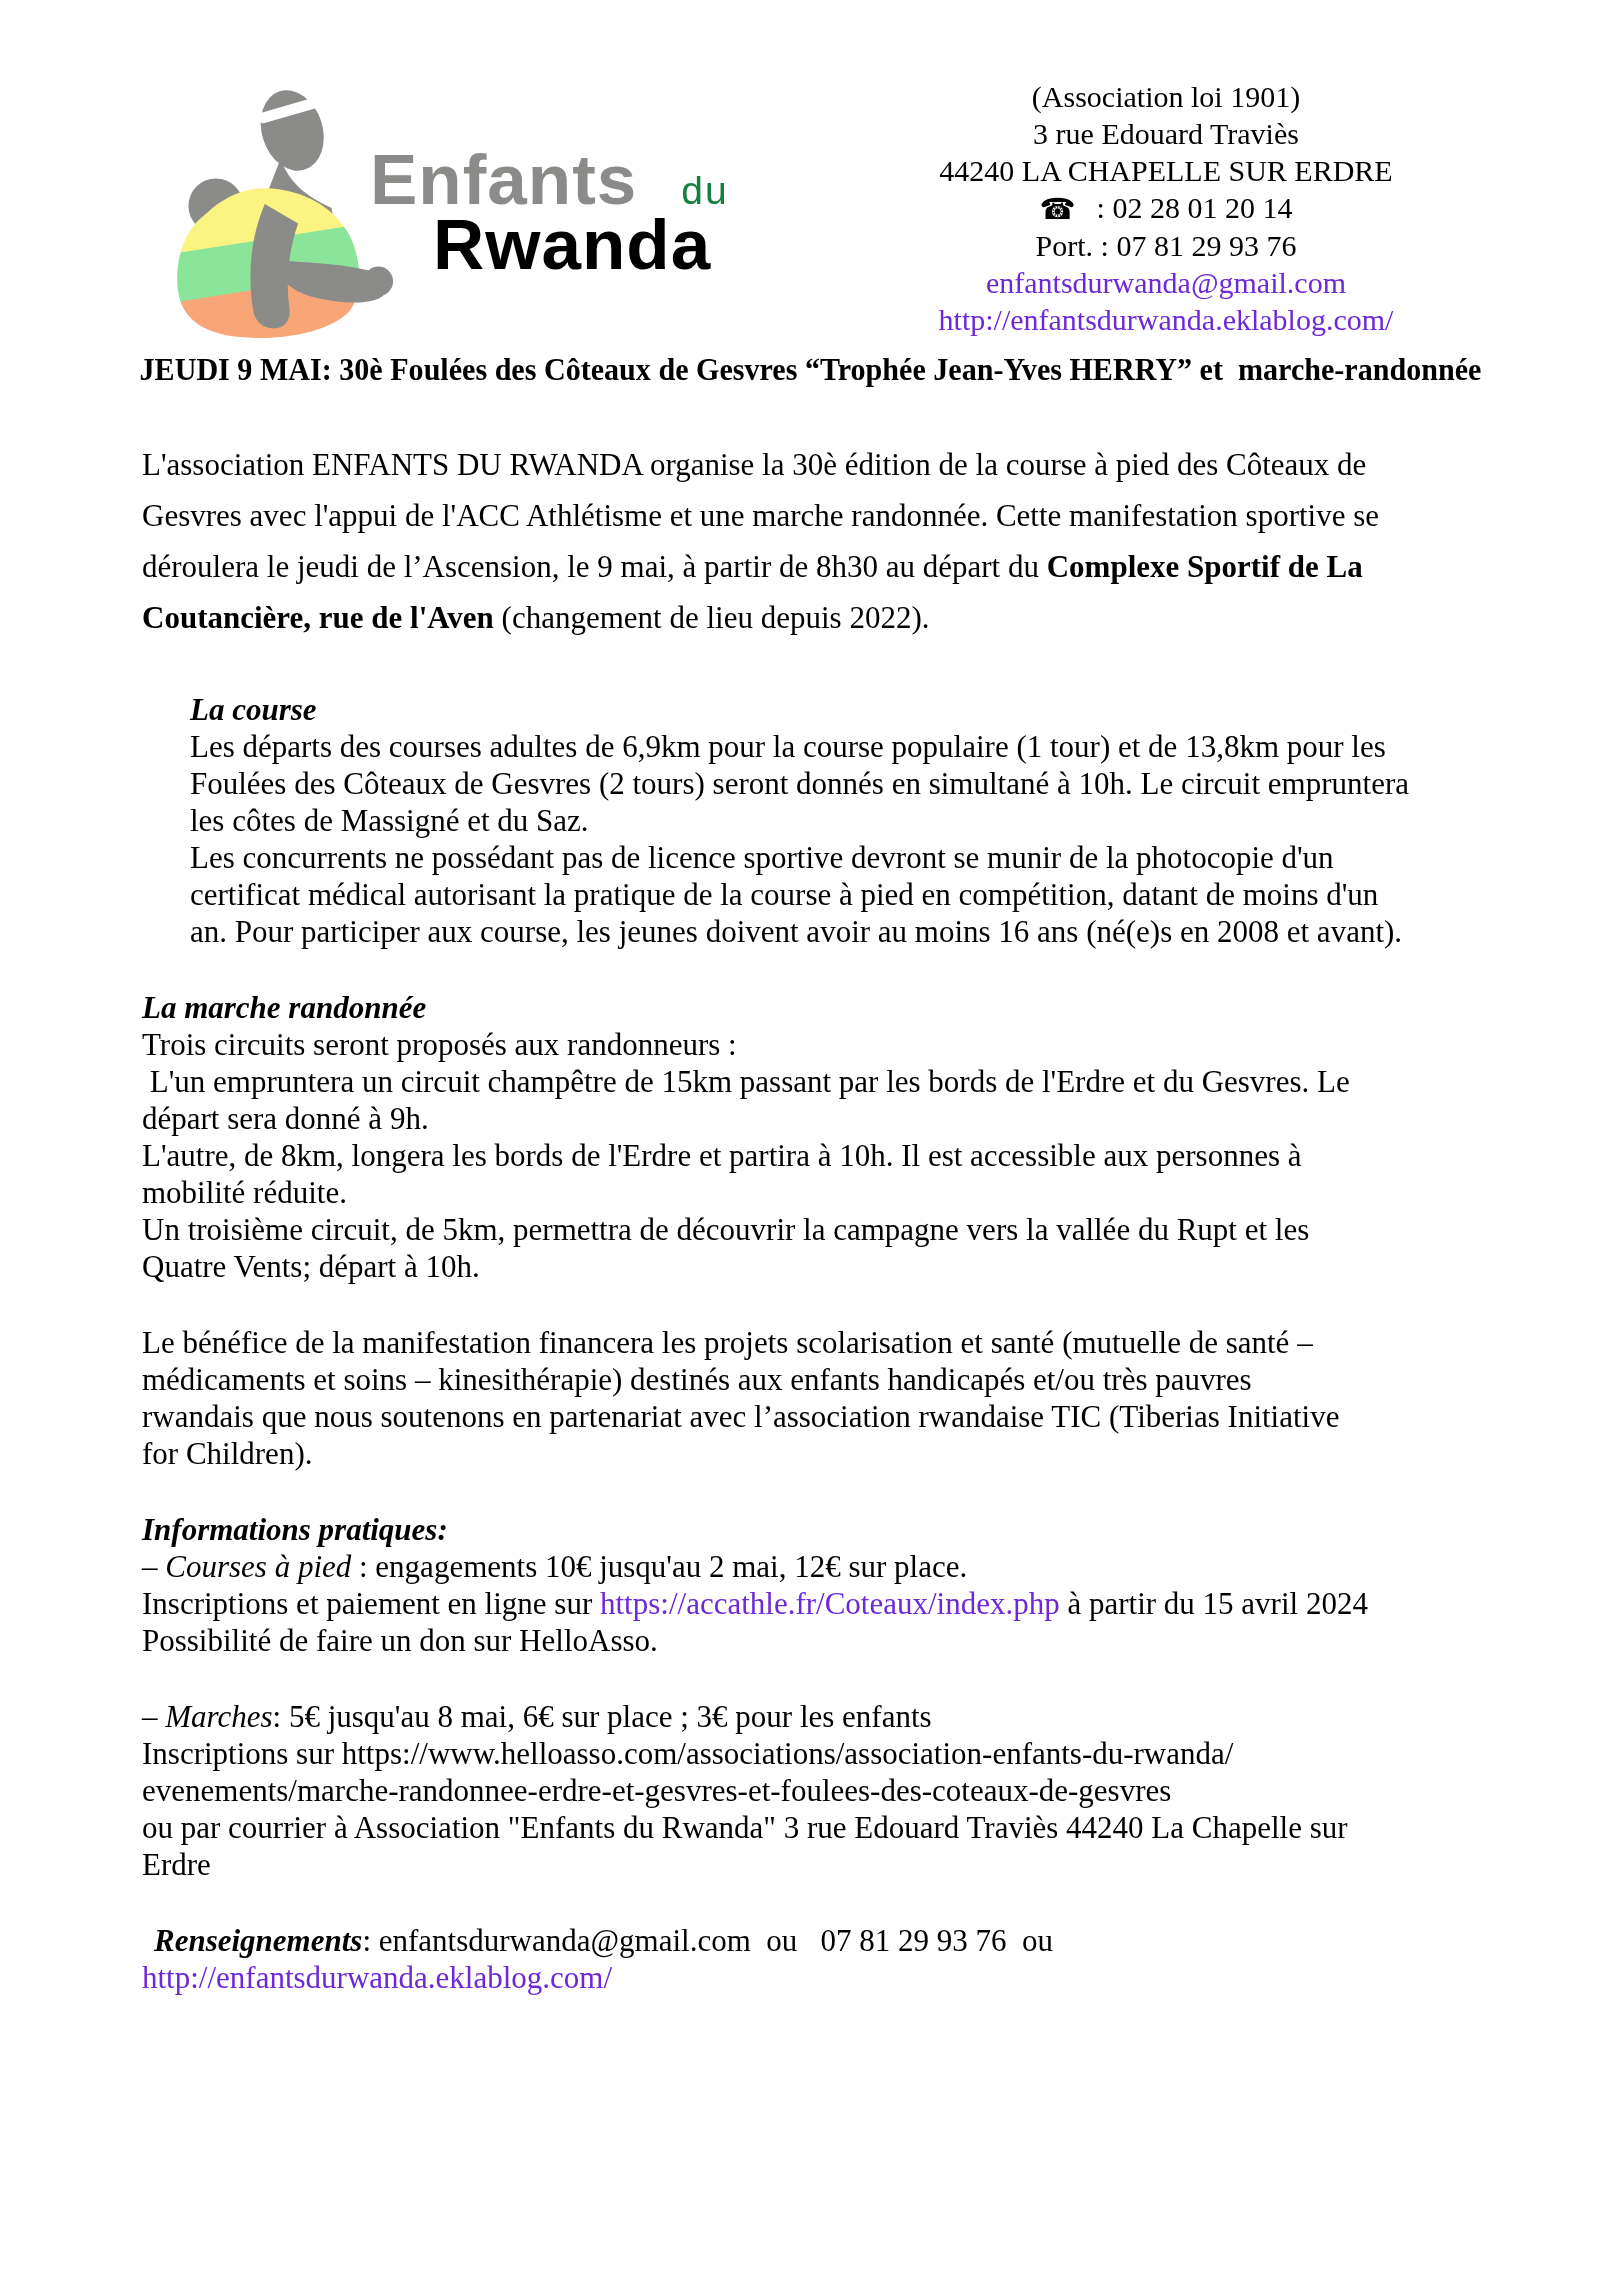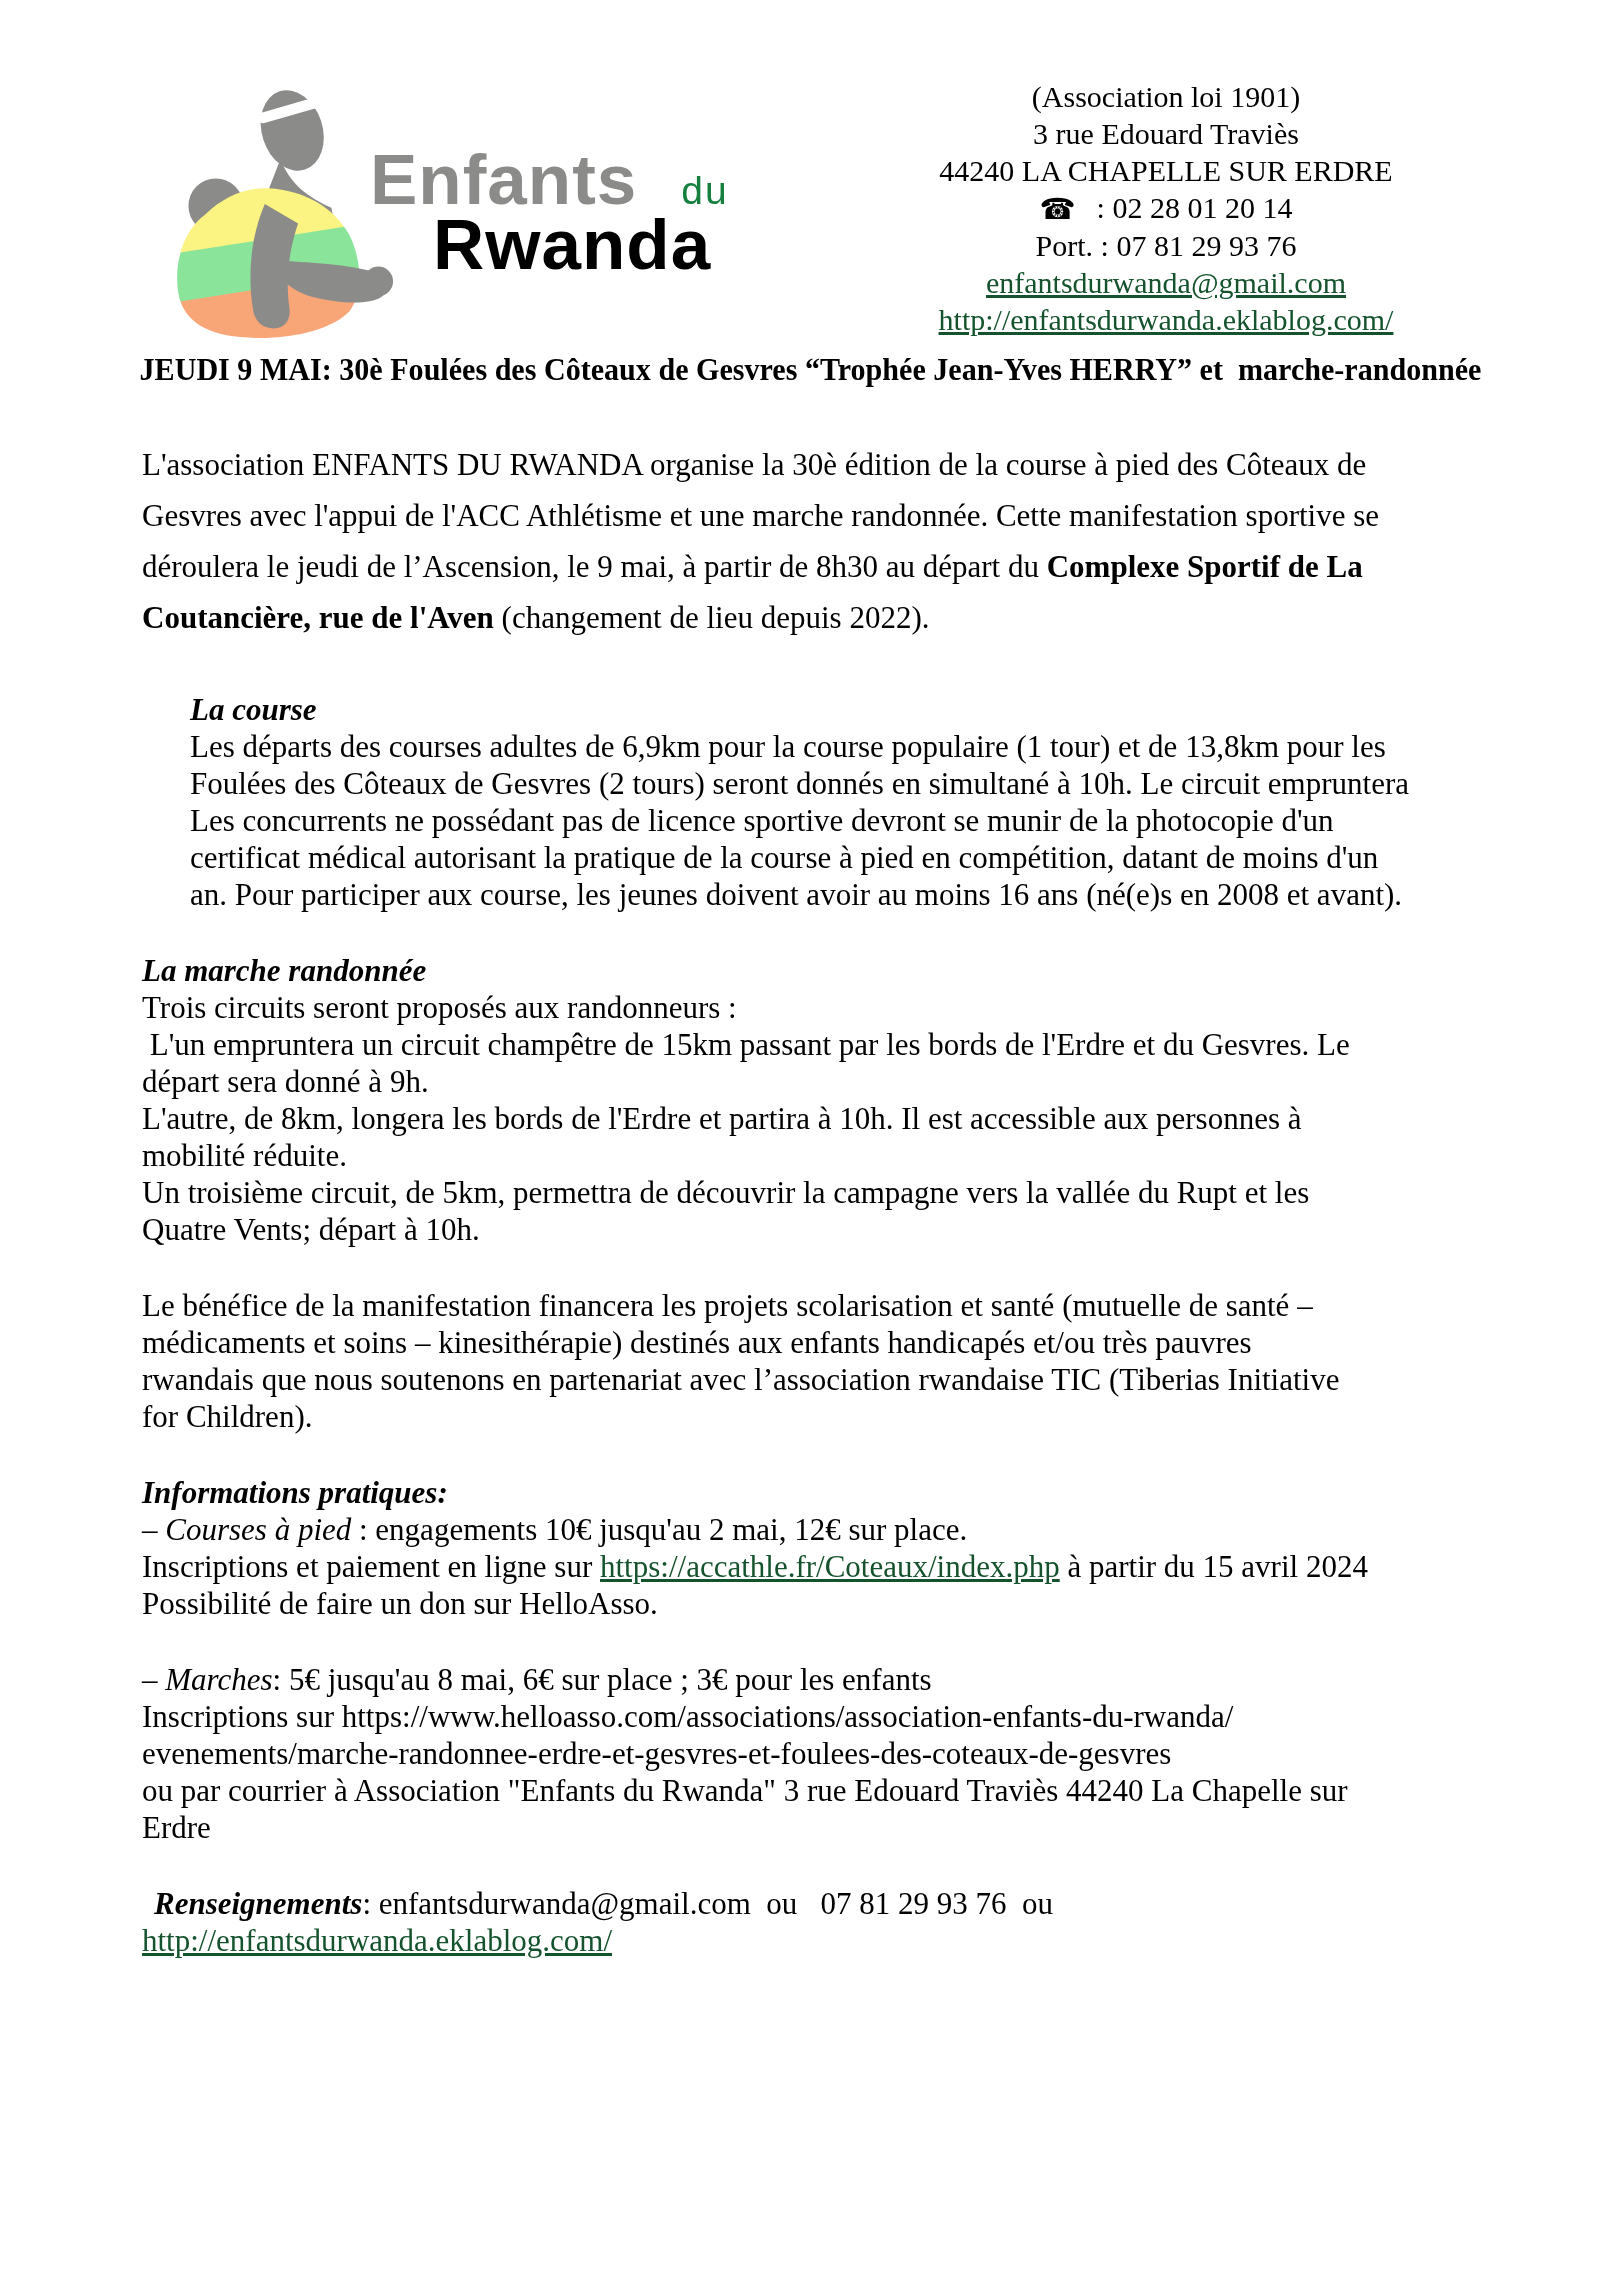--- a/index.html
+++ b/index.html
@@ -14,21 +14,21 @@
   .logo-line1{font-size:71px;font-weight:bold;color:#8b8b89;letter-spacing:1px;white-space:pre;}
   .logo-du{font-size:39px;font-weight:normal;color:#15803d;margin-left:44px;letter-spacing:2px;}
   .logo-line2{font-size:71px;font-weight:bold;color:#000000;margin-left:63px;margin-top:-3.9px;letter-spacing:1px;}
   
   .contact{
     position:absolute;left:916px;top:78px;width:500px;text-align:center;
     font-size:30px;line-height:37px;
   }
   .contact-line{white-space:pre;}
   .phone-glyph{font-family:"DejaVu Sans",sans-serif;font-size:29px;margin-right:5.9px;position:relative;top:1px;}
-  a.run,.run.link{color:#14532d;text-decoration:underline;cursor:pointer;}
+  a.run,.run.link{color:#6d28d9;cursor:pointer;}
   
   .doc-title{
     position:absolute;left:0;top:351px;width:1621px;text-align:center;
     font-size:32px;font-weight:bold;white-space:pre;
     transform:scaleX(0.94);transform-origin:center;
   }
   
   .doc-body{position:absolute;left:142px;top:439px;width:1362px;}
   .line{white-space:pre;font-size:31px;line-height:37px;}
   .wide .line{line-height:51px;}
@@ -98,20 +98,21 @@
       <div class="block wide">
         <div class="line"><span class="run">L'association ENFANTS DU RWANDA organise la 30è édition de la course à pied des Côteaux de</span></div>
         <div class="line"><span class="run">Gesvres avec l'appui de l'ACC Athlétisme et une marche randonnée. Cette manifestation sportive se</span></div>
         <div class="line"><span class="run">déroulera le jeudi de l’Ascension, le 9 mai, à partir de 8h30 au départ du </span><span class="run b">Complexe Sportif de La</span></div>
         <div class="line"><span class="run b">Coutancière, rue de l'Aven</span><span class="run"> (changement de lieu depuis 2022).</span></div>
       </div>
       <div class="block">
         <div class="line heading">La course</div>
         <div class="line"><span class="run">Les départs des courses adultes de 6,9km pour la course populaire (1 tour) et de 13,8km pour les</span></div>
         <div class="line"><span class="run">Foulées des Côteaux de Gesvres (2 tours) seront donnés en simultané à 10h. Le circuit empruntera</span></div>
+        <div class="line"><span class="run">les côtes de Massigné et du Saz.</span></div>
         <div class="line"><span class="run">Les concurrents ne possédant pas de licence sportive devront se munir de la photocopie d'un</span></div>
         <div class="line"><span class="run">certificat médical autorisant la pratique de la course à pied en compétition, datant de moins d'un</span></div>
         <div class="line"><span class="run">an. Pour participer aux course, les jeunes doivent avoir au moins 16 ans (né(e)s en 2008 et avant).</span></div>
       </div>
       <div class="block">
         <div class="line heading">La marche randonnée</div>
         <div class="line"><span class="run">Trois circuits seront proposés aux randonneurs :</span></div>
         <div class="line"><span class="run"> L'un empruntera un circuit champêtre de 15km passant par les bords de l'Erdre et du Gesvres. Le</span></div>
         <div class="line"><span class="run">départ sera donné à 9h.</span></div>
         <div class="line"><span class="run">L'autre, de 8km, longera les bords de l'Erdre et partira à 10h. Il est accessible aux personnes à</span></div>

